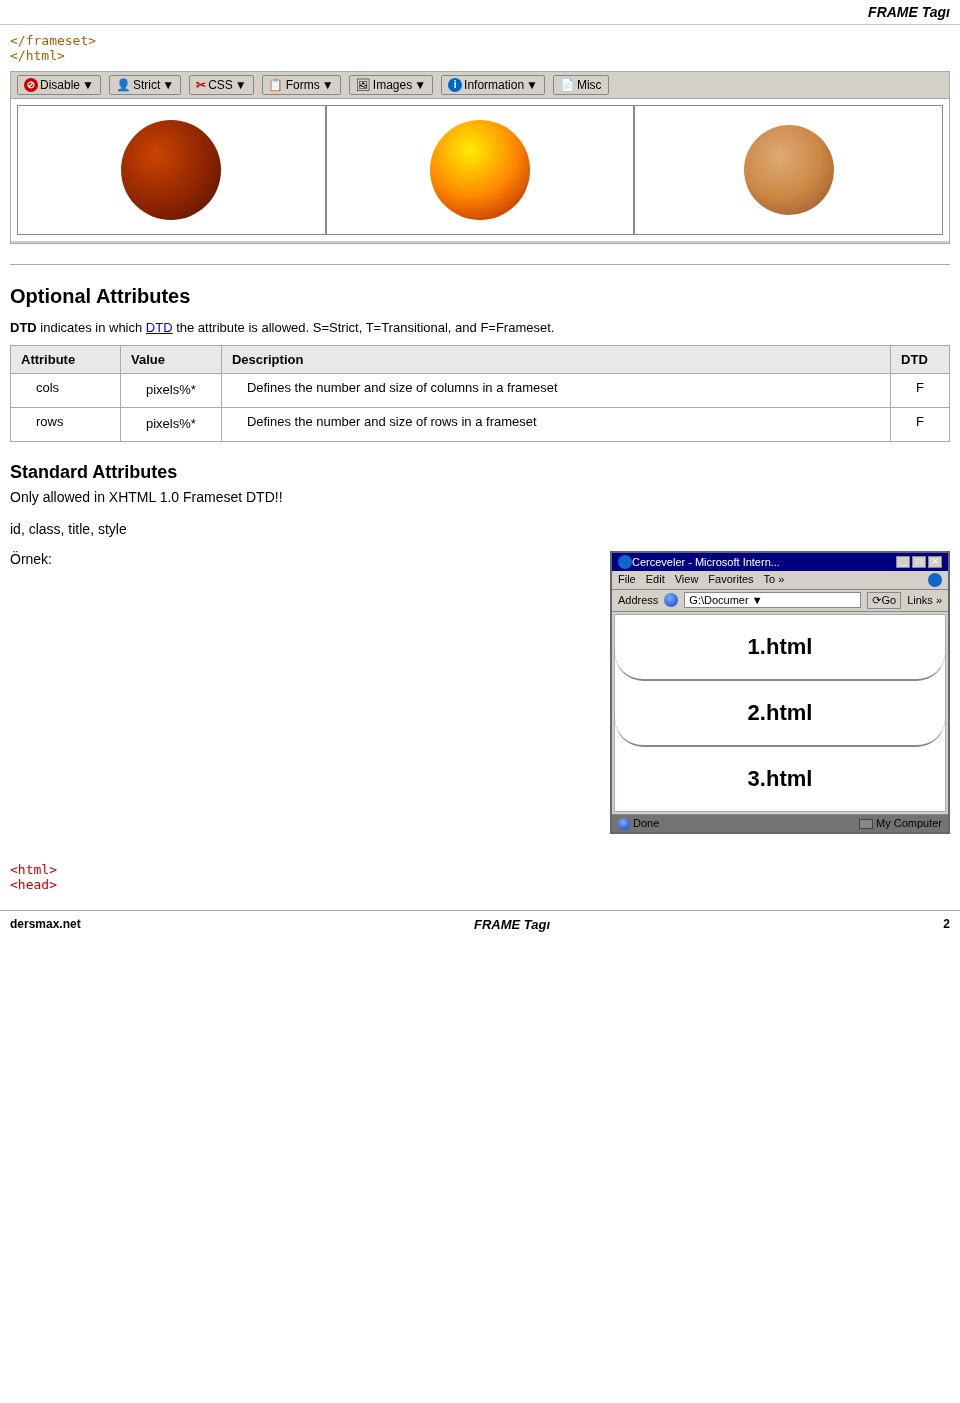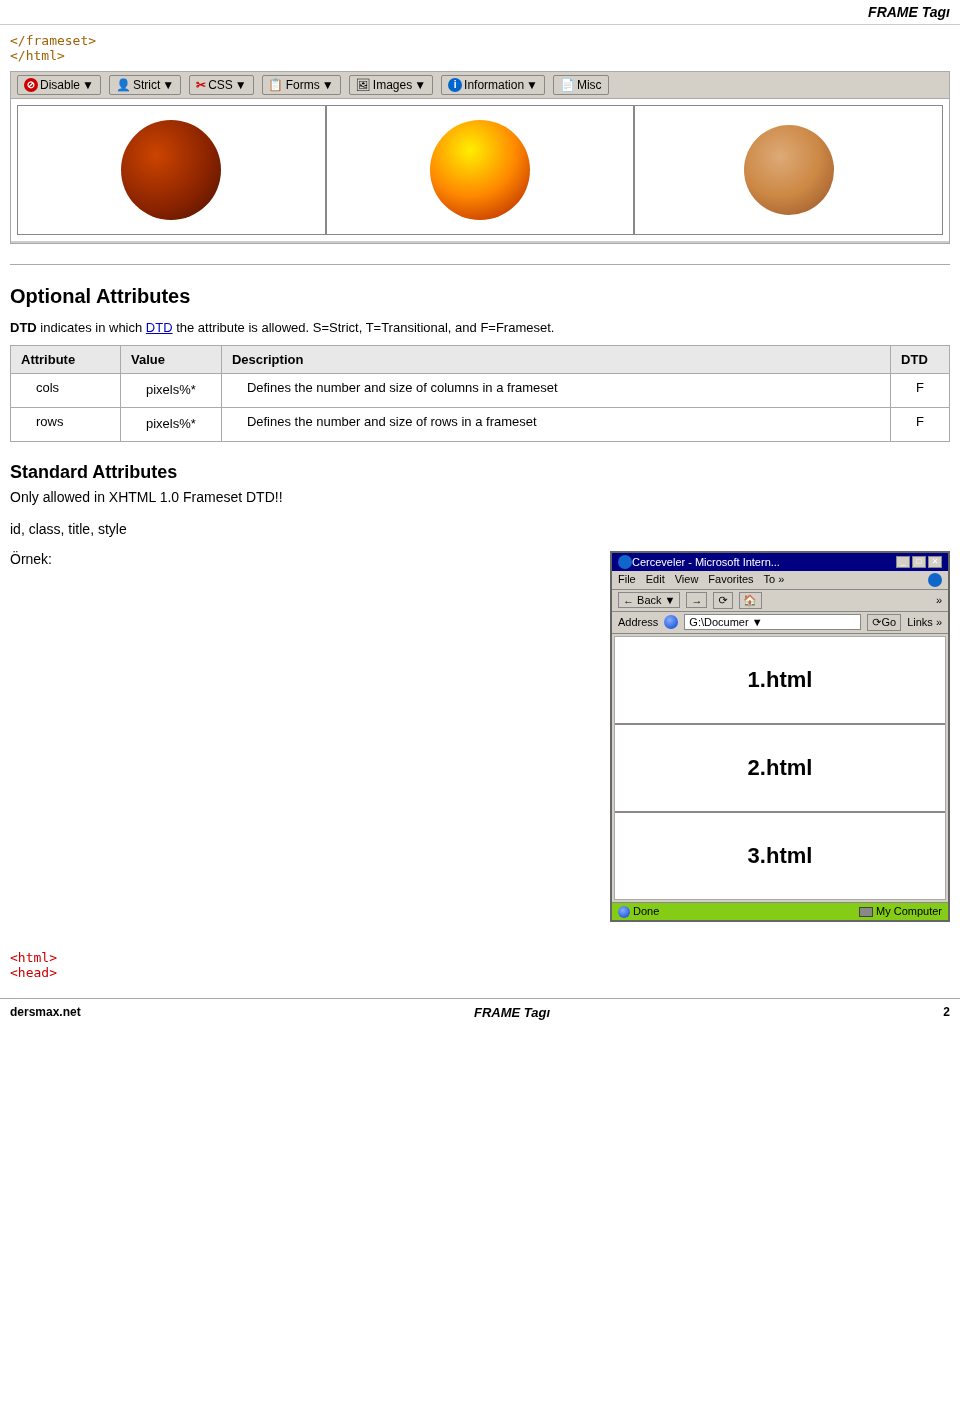--- a/index.html
+++ b/index.html
@@ -246,30 +246,31 @@
       font-size: 11px;
       flex: 1;
     }
     .browser-frames-content {
       background: #fff;
       border: 1px solid #aaa;
       margin: 2px;
     }
     .browser-frame-row {
       border-bottom: 2px solid #888;
-      padding: 30px;
+      padding: 19px;
       text-align: center;
       font-size: 22px;
       font-weight: bold;
+      border-radius: 28px;
     }
     .browser-frame-row:last-child {
       border-bottom: none;
     }
     .browser-status-bar {
-      background: #84cc16;
+      background: #737373;
       border-top: 1px solid #888;
       padding: 2px 6px;
       font-size: 11px;
       display: flex;
       justify-content: space-between;
     }
 
     
     .bottom-code {
       padding: 8px 10px;
@@ -472,28 +473,20 @@
         <span>File</span>
         <span>Edit</span>
         <span>View</span>
         <span>Favorites</span>
         <span>To »</span>
         <span style="margin-left:auto;">
           <span class="ie-logo"></span>
         </span>
       </div>
 
-      <div class="browser-nav-bar">
-        <button class="nav-btn">← Back ▼</button>
-        <button class="nav-btn">→</button>
-        <button class="nav-btn">⟳</button>
-        <button class="nav-btn">🏠</button>
-        <span style="flex:1;"></span>
-        <span>»</span>
-      </div>
 
       <div class="browser-nav-bar">
         <span>Address</span>
         <span><span class="globe-icon"></span></span>
         <div class="address-bar">G:\Documer ▼</div>
         <button class="nav-btn">⟳Go</button>
         <span>Links »</span>
       </div>
 
       <div class="browser-frames-content">

